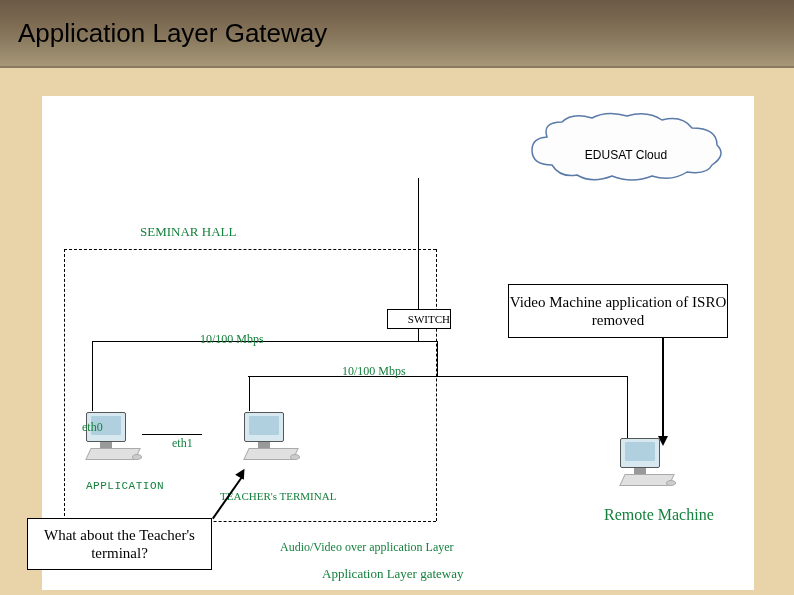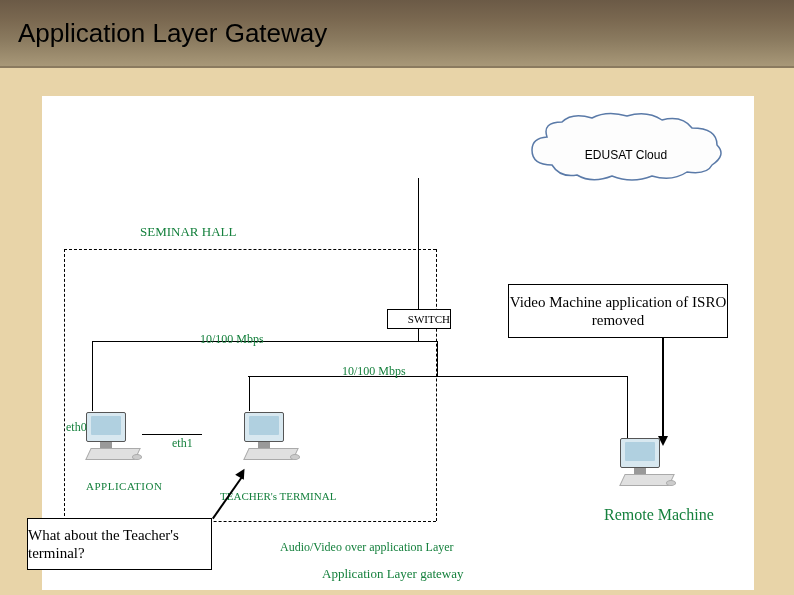--- a/index.html
+++ b/index.html
@@ -76,20 +76,21 @@
     font-family: 'Times New Roman', serif;
     line-height: 1.2;
   }
   .callout2 {
     position: absolute;
     left: -15px; top: 422px;
     width: 185px; height: 52px;
     border: 1.5px solid #000;
     background: #fff;
     display: flex; align-items: center; justify-content: center;
+    text-align: center;
     font-size: 15px;
     font-family: 'Times New Roman', serif;
     line-height: 1.2;
   }
   .computer {
     position: absolute;
     width: 60px; height: 54px;
   }
   .monitor {
     position: absolute;
@@ -205,23 +206,23 @@
   <div class="line" style="left:620px; top:242px; width:2px; height:100px;"></div>
   <div class="arrow-down" style="left:616px; top:340px;"></div>
 
   <div class="line" style="left:50px; top:245px; width:1px; height:70px;"></div>
   <div class="computer" style="left:38px; top:316px;">
     <div class="monitor"></div>
     <div class="stand"></div>
     <div class="base"></div>
     <div class="mouse"></div>
   </div>
-  <div class="label" style="left:24px; top:324px;">eth0</div>
+  <div class="label" style="left:24px; top:324px;padding-left:16px;">eth0</div>
   <div class="label" style="left:130px; top:320px;margin-top:20px;">eth1</div>
-  <div class="label" style="left:44px; top:384px; font-size:11px; letter-spacing:0.5px;">APPLICATION</div>
+  <div class="label" style="left:44px; top:384px; font-size:11px; letter-spacing:0.5px;font-family:Liberation Mono, monospace;">APPLICATION</div>
 
   <div class="line" style="left:207px; top:280px; width:1px; height:35px;"></div>
   <div class="computer" style="left:196px; top:316px;">
     <div class="monitor"></div>
     <div class="stand"></div>
     <div class="base"></div>
     <div class="mouse"></div>
   </div>
   <div class="label" style="left:178px; top:394px; font-size:11px;">TEACHER's TERMINAL</div>
 

